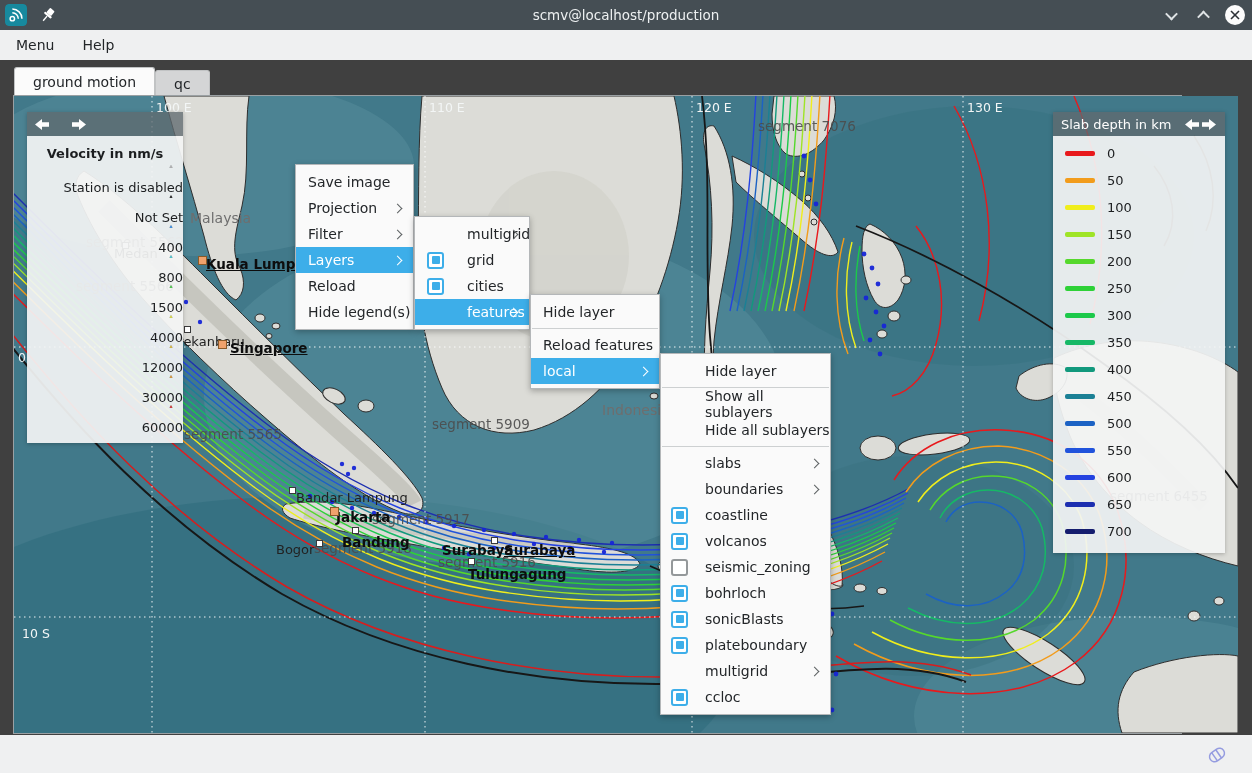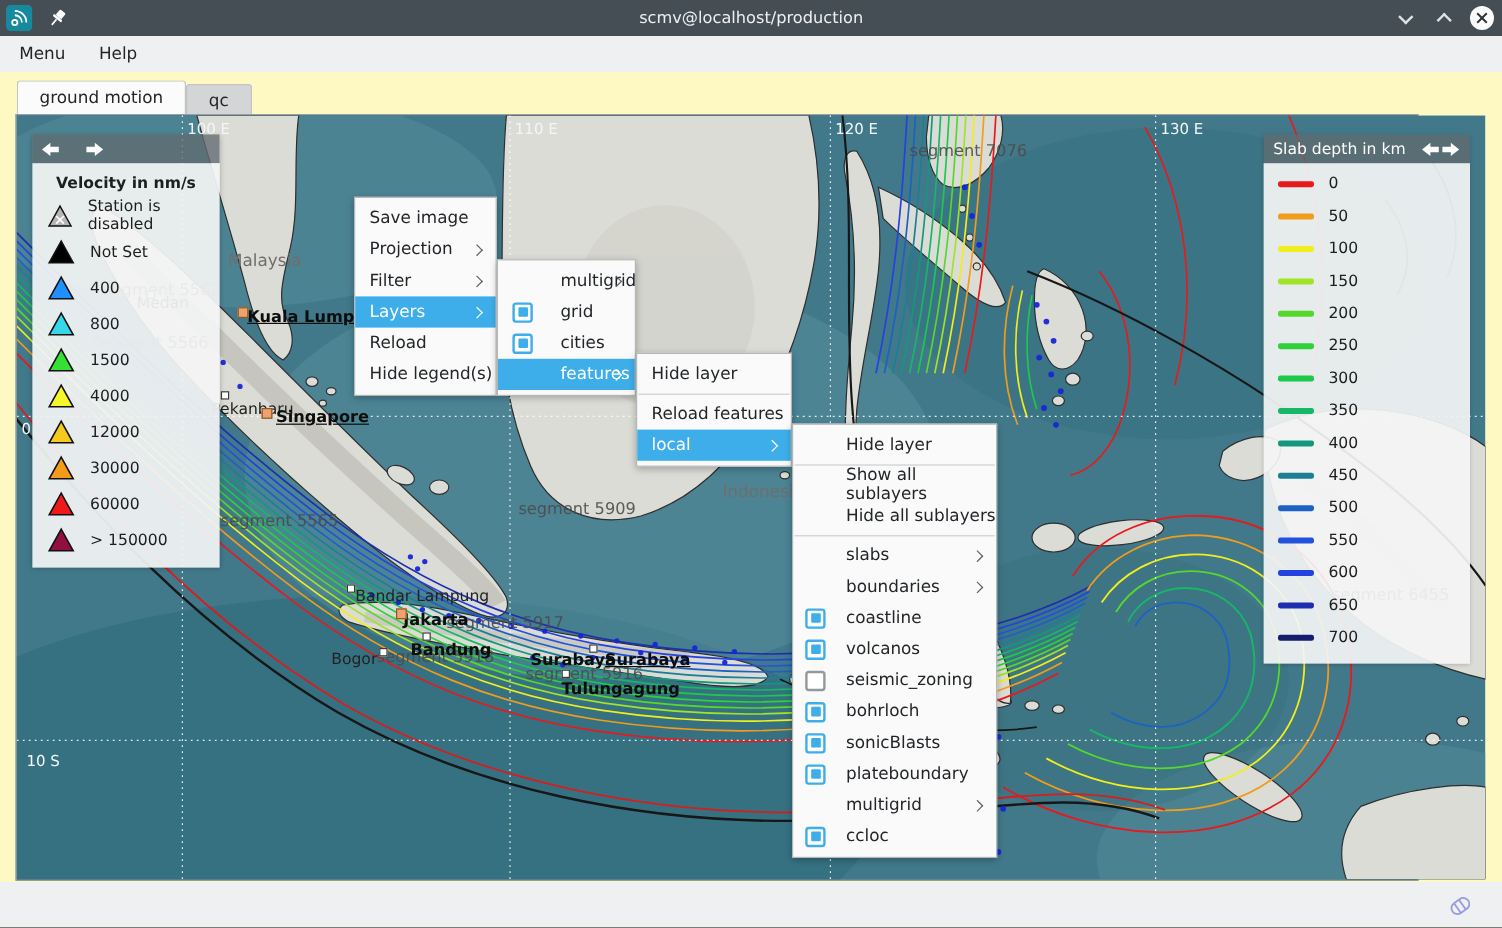--- a/index.html
+++ b/index.html
@@ -1,17 +1,17 @@
 <!DOCTYPE html>
 <html><head>
 <meta charset="utf-8">
 <style>
   html,body{margin:0;padding:0;background:#222;}
   *{box-sizing:border-box;}
-  .window{position:relative;width:1252px;height:773px;background:#fef9c3;
+  .window{position:relative;width:1252px;height:773px;background:#404040;
     font-family:"DejaVu Sans","Liberation Sans",sans-serif;overflow:hidden;
     color:#232629;-webkit-font-smoothing:antialiased;}
   
   .titlebar{position:absolute;left:0;top:0;width:100%;height:30px;background:#454e54;
     display:flex;align-items:center;color:#edf0f1;font-size:13.5px;}
   .titlebar .appicon{width:22px;height:22px;margin-left:5px;border-radius:4px;flex:0 0 auto;}
   .titlebar .pin{width:18px;height:18px;margin-left:12px;flex:0 0 auto;}
   .titlebar .title{position:absolute;left:0;right:0;text-align:center;pointer-events:none;}
   .win-controls{position:absolute;right:6px;top:0;height:30px;display:flex;align-items:center;gap:10px;}
   .wc{width:22px;height:22px;display:flex;align-items:center;justify-content:center;cursor:default;}
@@ -45,21 +45,21 @@
   .mk.sq-white{width:7px;height:7px;background:#fff;}
   .mk.sq-orange{width:9px;height:9px;background:#f0a26c;border-color:#8a5a28;}
   
   .legend{position:absolute;box-shadow:0 1px 4px rgba(0,0,0,.25);}
   .legend-head{height:24px;background:rgba(96,106,112,.78);display:flex;align-items:center;
     color:#fdfdfd;font-size:13px;padding:0 8px;gap:20px;}
   .legend-head .spacer{flex:1;}
   .leg-arrow{width:16px;height:12px;display:flex;align-items:center;}
   .legend-body{background:rgba(243,244,244,.93);padding:4px 0 8px 0;}
   .legend-title{font-weight:700;font-size:13px;text-align:center;padding:6px 0 4px 0;color:#1c1e20;}
-  .vel-row{height:30px;display:flex;align-items:center;padding-left:12px;font-size:13px;color:#1c1e20;gap:12px;}
+  .vel-row{height:30px;display:flex;align-items:flex-end;padding-left:12px;font-size:13px;color:#1c1e20;gap:12px;flex-direction:column;}
   .slab-row{height:27px;display:flex;align-items:center;padding-left:12px;font-size:13px;color:#1c1e20;gap:12px;}
   .swatch{width:30px;height:5px;border-radius:2px;flex:0 0 auto;}
   
   .menu{position:absolute;background:#fafafa;border:1px solid #b4b7b9;padding:4px 0;
     box-shadow:0 2px 6px rgba(0,0,0,.28);font-size:14px;}
   .menu-item{position:relative;height:26px;display:flex;align-items:center;color:#232629;}
   .menu-item.hl{background:#3daee9;color:#fff;}
   .menu-item .lab{pointer-events:none;}
   .m-pad12 .menu-item .lab{padding-left:12px;}
   .m-pad52 .menu-item .lab{padding-left:52px;}
@@ -442,27 +442,20 @@
                 </svg>
                 <span class="lab">30000</span>
               </div>
               <div class="vel-row" style="--tc: #ee1a1a;">
                 <svg width="24" height="22" viewBox="0 0 24 22">
                   <polygon points="12,2 22,20 2,20" style="fill:var(--tc)" stroke="#111" stroke-width="1.3"></polygon>
 
                 </svg>
                 <span class="lab">60000</span>
               </div>
-              <div class="vel-row" style="--tc: #92103f;">
-                <svg width="24" height="22" viewBox="0 0 24 22">
-                  <polygon points="12,2 22,20 2,20" style="fill:var(--tc)" stroke="#111" stroke-width="1.3"></polygon>
-
-                </svg>
-                <span class="lab">&gt; 150000</span>
-              </div>
             </div>
         </div>
       </div>
 
       <div class="legend" style="left:1039px;top:16px;width:172px;">
         <div class="legend-head" style="gap:0;">
           <span>Slab depth in km</span>
           <div class="spacer"></div>
           <div class="leg-arrow">
             <svg width="15" height="11" viewBox="0 0 15 11">

